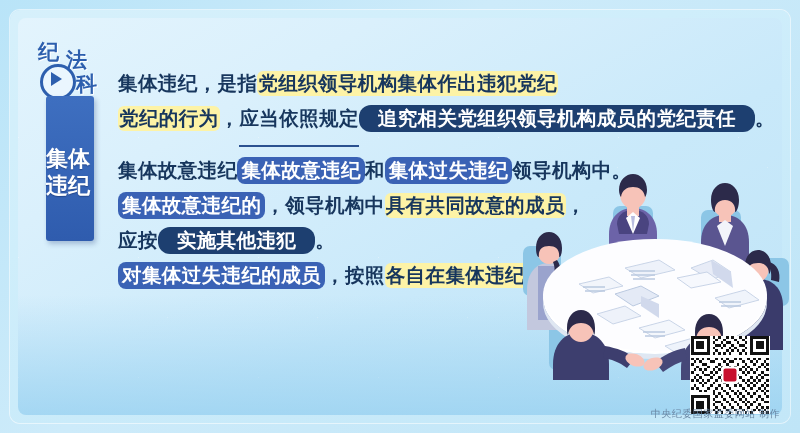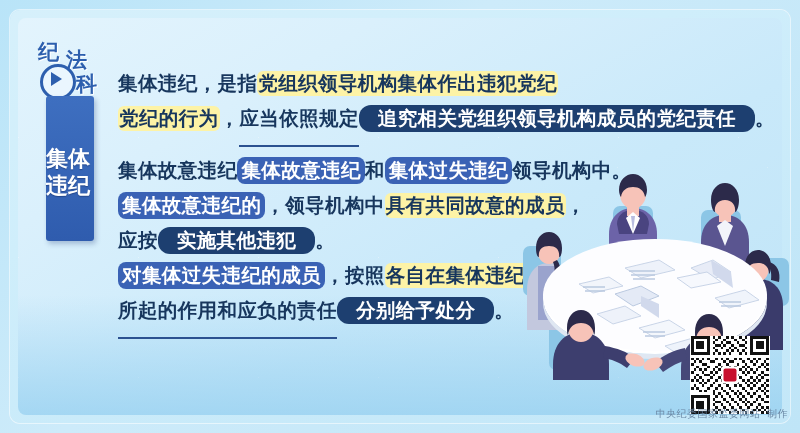--- a/index.html
+++ b/index.html
@@ -134,23 +134,23 @@
   .qr-logo{
     position:absolute;left:50%;top:50%;transform:translate(-50%,-50%);
     width:17px;height:17px;background:#ffffff;
     display:flex;align-items:center;justify-content:center;
   }
   .qr-logo i{
     display:block;width:13px;height:13px;border-radius:2px;
     background:#c8102e;
   }
   .footer-note{
-    position:absolute;right:12px;bottom:12px;
+    position:absolute;right:20px;bottom:12px;
     font-size:10px;color:#6a87a4;letter-spacing:.5px;
-    font-family:Liberation Mono, monospace;
+    font-family:Liberation Sans, sans-serif;
   }
 </style>
 </head>
 <body>
 
 <div id="stage">
   <div class="outer-frame"></div>
   <div class="inner-card">
     <div class="grid-lines"></div>
     <div class="bottom-fade"></div>
@@ -191,23 +191,20 @@
     </div>
 
     <div class="line">
       <span>应按</span><span class="hl-navy">实施其他违犯</span><span>。</span>
     </div>
 
     <div class="line">
       <span class="hl-blue">对集体过失违纪的成员</span><span>，按照</span><span class="hl-y">各自在集体违纪中</span>
     </div>
 
-    <div class="line">
-      <span class="u-line">所起的作用和应负的责任</span><span class="hl-navy">分别给予处分</span><span>。</span>
-    </div>
   </div>
 
   <div class="illus">
     <svg width="290" height="230" viewBox="0 0 290 230" xmlns="http://www.w3.org/2000/svg">
 
       <rect x="108" y="56" width="40" height="44" rx="7" fill="#8cc6e6"></rect>
       <rect x="196" y="60" width="40" height="44" rx="7" fill="#8cc6e6"></rect>
       <rect x="18" y="96" width="38" height="50" rx="7" fill="#8cc6e6"></rect>
       <rect x="248" y="108" width="36" height="48" rx="7" fill="#8cc6e6"></rect>
       <rect x="44" y="168" width="44" height="52" rx="7" fill="#8cc6e6"></rect>

